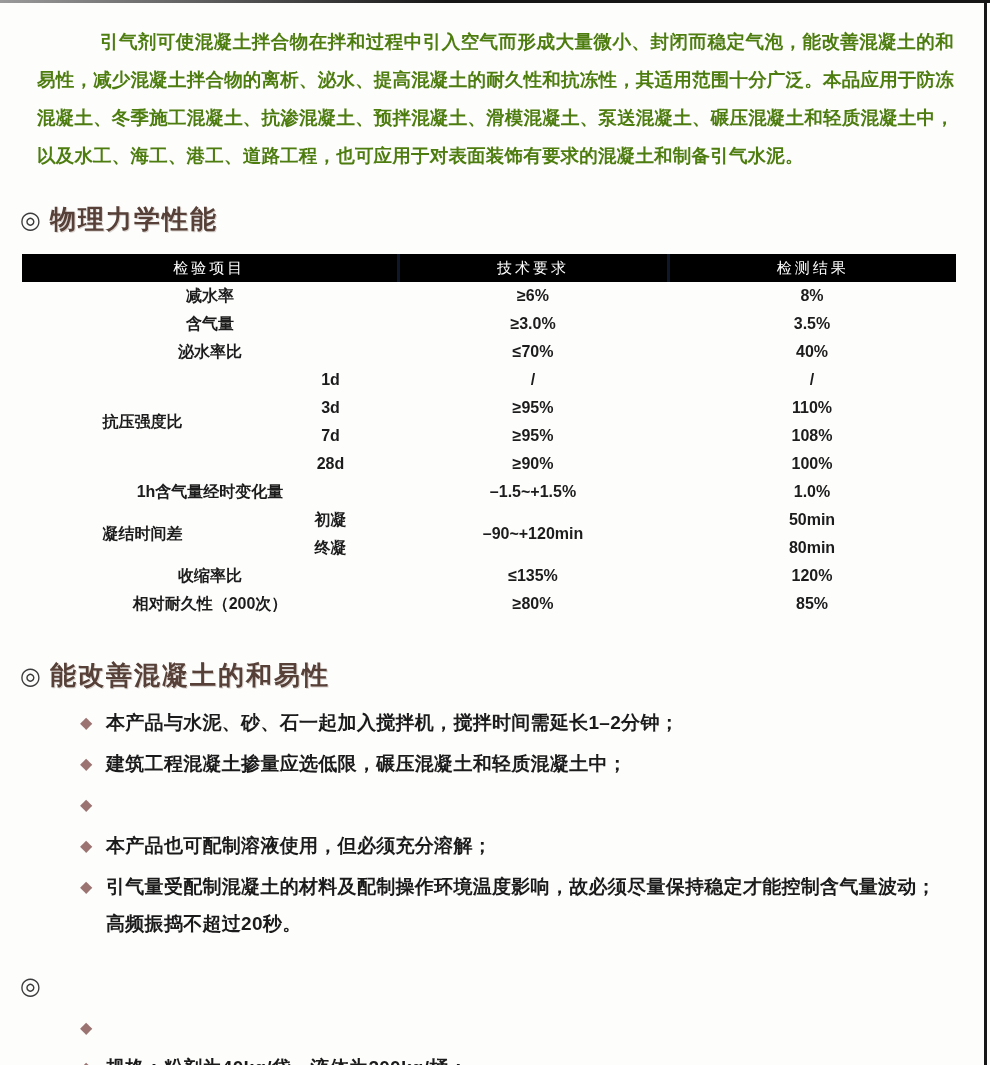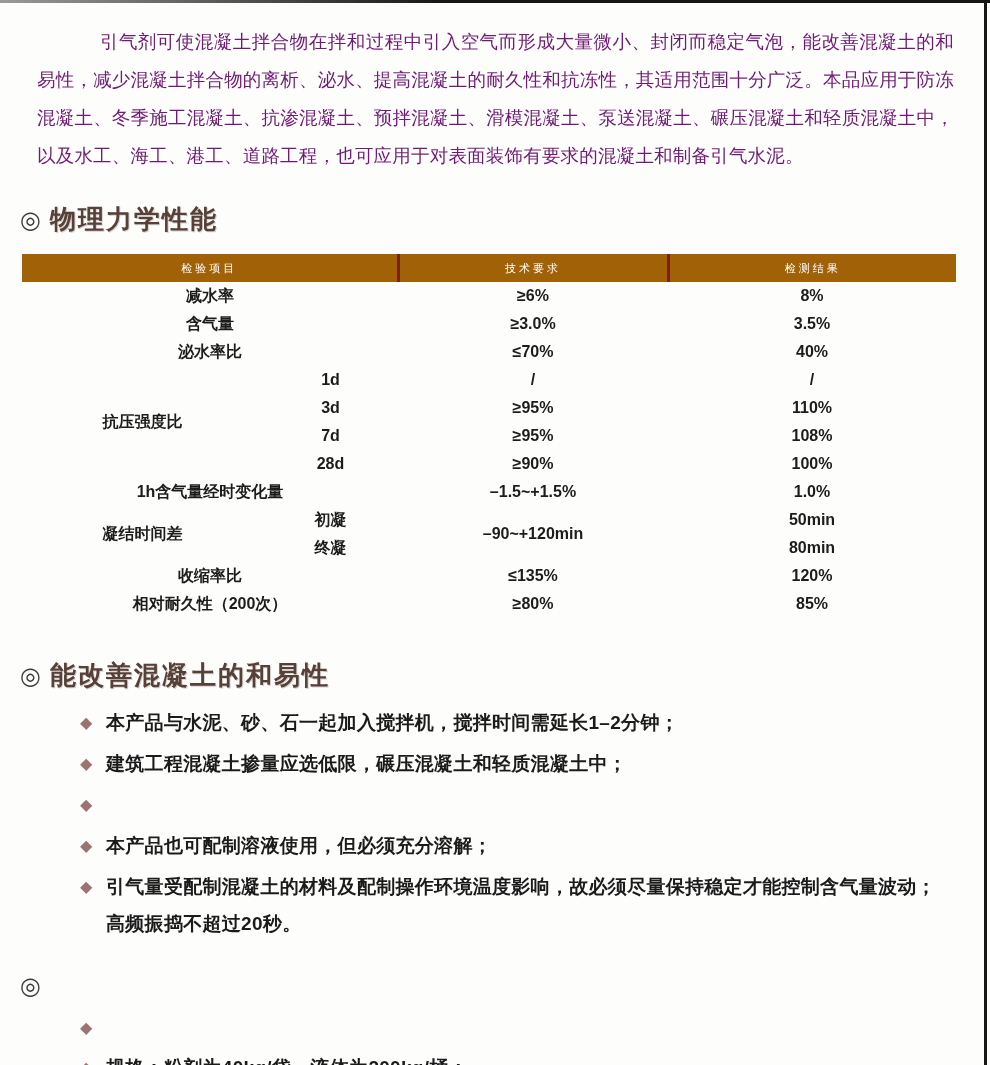--- a/index.html
+++ b/index.html
@@ -10,22 +10,22 @@
     color:#1e1e1e;
   }
   
   .top-line{position:absolute;top:0;left:0;width:990px;height:3px;
     background:linear-gradient(90deg,#9a9a9a 0%,#161616 45%);}
   .right-line{position:absolute;top:0;left:984px;width:3px;height:1065px;background:#161616;}
 
   
   .intro{
     margin:23px 36px 0 37px;
-    font-size:18.5px;line-height:38px;font-weight:400;
-    text-align:justify;text-indent:3.4em;color:#701a75;
+    font-size:18.5px;line-height:38px;font-weight:700;
+    text-align:justify;text-indent:3.4em;color:#4d7c0f;
     letter-spacing:.2px;
   }
 
   
   .section-heading{
     display:flex;align-items:center;
     margin:27px 0 0 20px;
     font-size:26px;font-weight:bold;letter-spacing:2px;
     color:#564037;
     text-shadow:1px 1px 0 rgba(150,130,120,.35);
@@ -35,24 +35,24 @@
     text-shadow:none;
   }
 
   
   .perf-table{
     width:934px;margin:17px 0 0 22px;
     border-collapse:collapse;table-layout:fixed;
     font-size:16px;color:#1c1c1c;
   }
   .perf-table th{
-    background:#a16207;color:#ffffff;font-weight:normal;
-    font-size:11px;height:26px;letter-spacing:3px;
-  }
-  .perf-table th.sep{border-left:3px solid #7f1d1d;}
+    background:#000000;color:#ffffff;font-weight:normal;
+    font-size:15px;height:26px;letter-spacing:3px;
+  }
+  .perf-table th.sep{border-left:3px solid #0f172a;}
   .perf-table td{
     text-align:center;height:28px;font-weight:600;padding:0;margin-top:45px;
   }
   .perf-table td.group-label{font-weight:600;}
 
   
   .bullet-list{margin:16px 40px 0 80px;}
   .bullet-row{display:flex;align-items:flex-start;margin-bottom:13px;}
   .diamond{
     color:#9b7371;font-size:16px;line-height:28px;width:26px;flex:0 0 26px;

